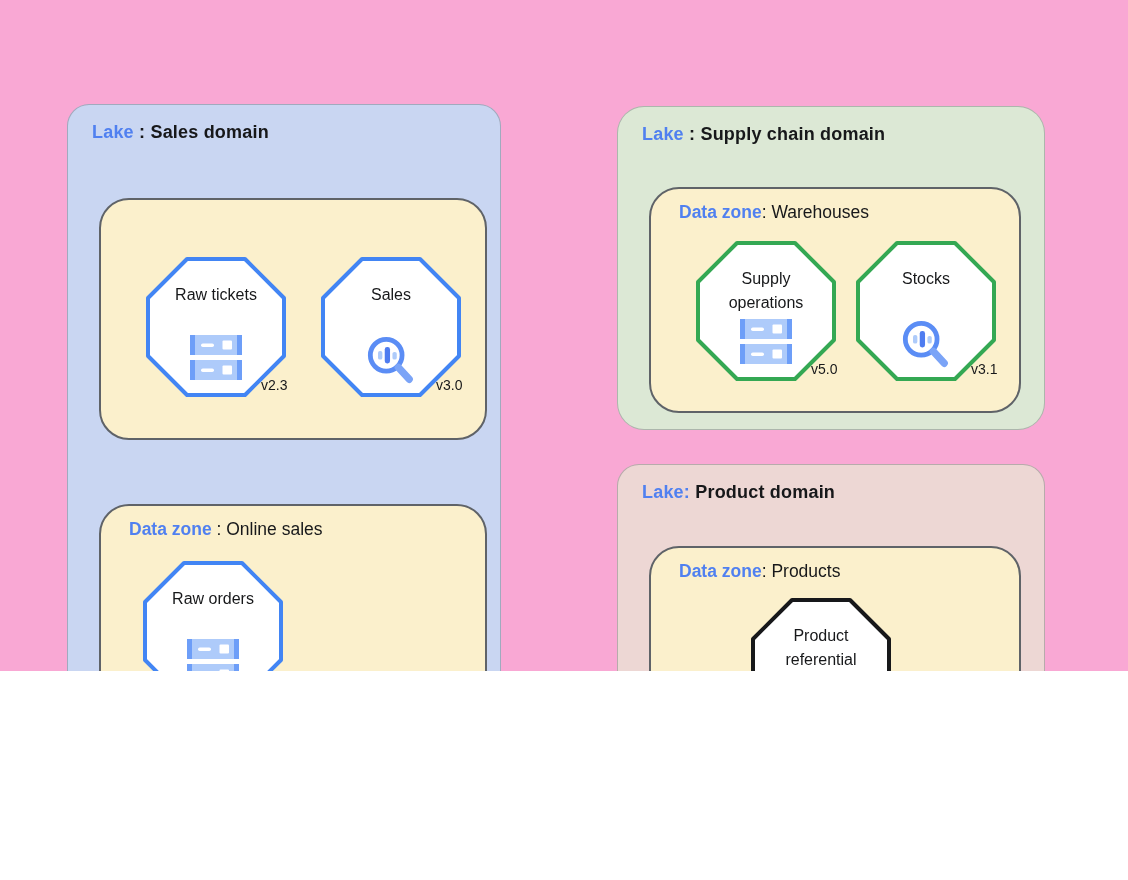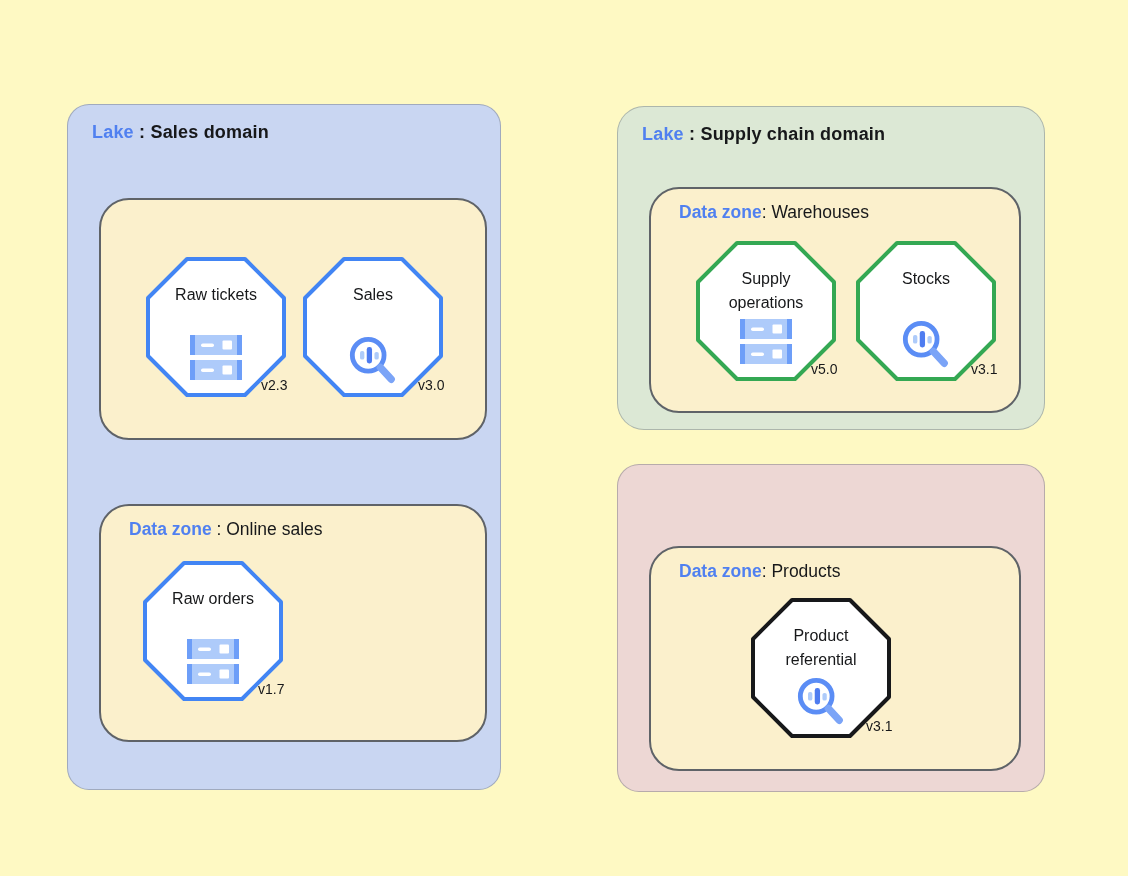--- a/index.html
+++ b/index.html
@@ -1,17 +1,17 @@
 <!DOCTYPE html>
 <html style="--lake-sales-bg: #C9D6F2; --lake-supply-bg: #DCE8D5; --lake-product-bg: #EDD7D4; --zone-bg: #FBF0CC; --zone-border: #5F6368; --label-blue: #5080F0; --asset-border-blue: #4285F4; --asset-border-green: #34A853; --asset-border-black: #17181A; --icon-stroke-blue: #5B8DF5; --icon-handle-blue: #7BA4F7; --icon-light-blue: #AECBFA; --icon-cap-blue: #6D9EF8; --icon-mid-blue: #4E7CF0; --text-dark: #17181A;"><head>
 <meta charset="utf-8">
 <style>
   html,body{margin:0;padding:0;background:#fff;}
   body{font-family:"Liberation Sans", sans-serif;}
-  .canvas{position:relative;width:1128px;height:876px;background:#fef9c3;overflow:hidden;}
+  .canvas{position:relative;width:1128px;height:671px;background:#f9a8d4;overflow:hidden;}
 
   .lake{position:absolute;border-radius:22px;border:1px solid rgba(95,99,104,.38);}
   .lake-sales{left:67px;top:104px;width:432px;height:684px;background:var(--lake-sales-bg);}
   .lake-supply{left:617px;top:106px;width:426px;height:322px;background:var(--lake-supply-bg);border-radius:27px;}
   .lake-product{left:617px;top:464px;width:426px;height:326px;background:var(--lake-product-bg);}
 
   .lake-header{position:absolute;left:24px;top:17px;font-size:18px;font-weight:bold;
     color:var(--text-dark);white-space:pre;letter-spacing:.2px;}
   .lake-header .prefix{color:var(--label-blue);}
 
@@ -60,21 +60,21 @@
           <rect x="32.5" y="5.5" width="9.5" height="9" rx="1" fill="#ffffff"></rect>
           <rect x="0" y="25" width="52" height="20" rx="2" fill="var(--icon-light-blue)"></rect>
           <rect x="0" y="25" width="5" height="20" fill="var(--icon-cap-blue)"></rect>
           <rect x="47" y="25" width="5" height="20" fill="var(--icon-cap-blue)"></rect>
           <rect x="11" y="33.5" width="13" height="3.5" rx="1.75" fill="#ffffff"></rect>
           <rect x="32.5" y="30.5" width="9.5" height="9" rx="1" fill="#ffffff"></rect>
         </svg>
         <div class="asset-version">v2.3</div>
       </div>
 
-      <div class="asset" style="left:202px;top:57px;">
+      <div class="asset" style="left:220px;top:57px;">
         <svg class="oct" width="140" height="140" viewBox="0 0 140 140">
           <polygon class="oct-blue" points="41,2 99,2 138,41 138,99 99,138 41,138 2,99 2,41" fill="#ffffff" stroke-width="4" stroke-linejoin="round"></polygon>
         </svg>
         <div class="asset-label">Sales</div>
         <svg class="asset-icon" width="50" height="54" viewBox="0 0 52 56">
           <circle cx="21" cy="21" r="16.5" fill="#ffffff" stroke="var(--icon-stroke-blue)" stroke-width="5"></circle>
           <line x1="33.5" y1="33.5" x2="45" y2="46" stroke="var(--icon-handle-blue)" stroke-width="7.5" stroke-linecap="round"></line>
           <rect x="12.5" y="16.5" width="4.5" height="9" rx="2" fill="var(--icon-light-blue)"></rect>
           <rect x="19.5" y="12.5" width="5.5" height="17" rx="2.5" fill="var(--icon-mid-blue)"></rect>
           <rect x="27.5" y="17.5" width="4.5" height="8" rx="2" fill="var(--icon-light-blue)"></rect>
@@ -146,20 +146,21 @@
           <rect x="12.5" y="16.5" width="4.5" height="9" rx="2" fill="var(--icon-light-blue)"></rect>
           <rect x="19.5" y="12.5" width="5.5" height="17" rx="2.5" fill="var(--icon-mid-blue)"></rect>
           <rect x="27.5" y="17.5" width="4.5" height="8" rx="2" fill="var(--icon-light-blue)"></rect>
         </svg>
         <div class="asset-version">v3.1</div>
       </div>
     </div>
   </div>
 
   <div class="lake lake-product">
+    <div class="lake-header"><span class="prefix">Lake:</span><span> Product domain</span></div>
 
     <div class="zone zone-products">
       <div class="zone-header"><span class="prefix">Data zone</span><span>: Products</span></div>
 
       <div class="asset" style="left:100px;top:50px;">
         <svg class="oct" width="140" height="140" viewBox="0 0 140 140">
           <polygon class="oct-black" points="41,2 99,2 138,41 138,99 99,138 41,138 2,99 2,41" fill="#ffffff" stroke-width="4" stroke-linejoin="round"></polygon>
         </svg>
         <div class="asset-label">Product referential</div>
         <svg class="asset-icon" width="50" height="54" viewBox="0 0 52 56">

